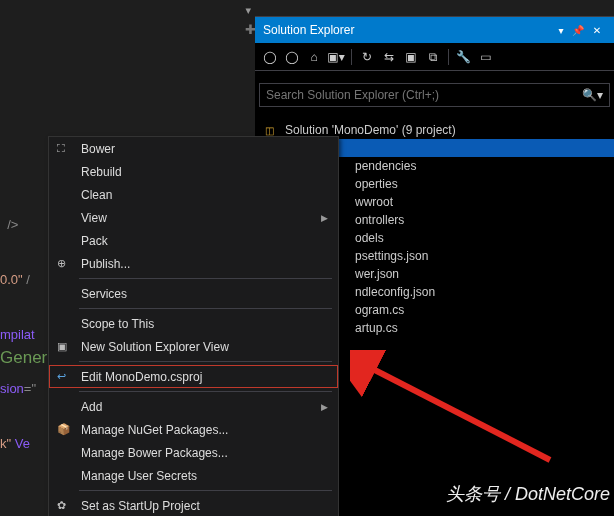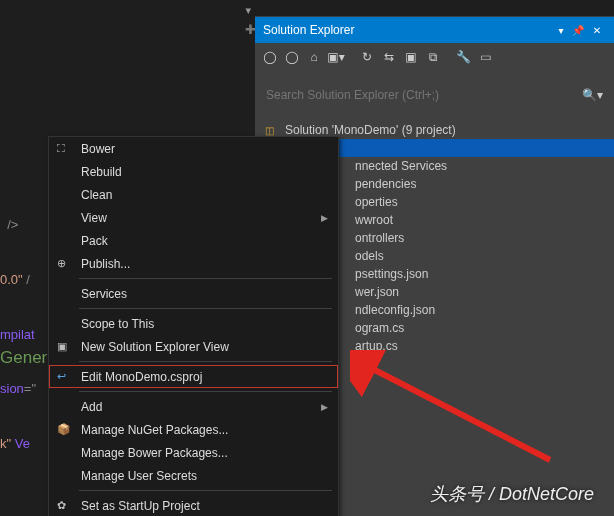--- a/index.html
+++ b/index.html
@@ -8,21 +8,21 @@
 .editor-area { position: absolute; left: 0; top: 0; width: 255px; height: 516px; background: #1e1e1e; }
 .toolbar-strip { position: absolute; right: 0; top: 0; height: 20px; display: flex; align-items: center; gap: 3px; padding-right: 4px; }
 .toolbar-strip span { color: #999; font-size: 11px; cursor: pointer; }
 .split-handle { position: absolute; left: 245px; top: 22px; color: #777; font-size: 13px; }
 .code { position: absolute; left: 0; top: 180px; font-family: Consolas, monospace; font-size: 13px; line-height: 1.4; white-space: pre; color: #888; }
 .code .tag { color: #888; }
 .code .attr { color: #8b5cf6; }
 .code .str { color: #d69d85; }
 .gen-text { position: absolute; left: 0; top: 348px; font-family: Liberation Sans, sans-serif; font-size: 17px; color: #6a9955; }
 
-.sol-panel { position: absolute; left: 255px; top: 16px; right: 0; height: 500px; background: #404040; border-top: 1px solid #3f3f46; }
+.sol-panel { position: absolute; left: 255px; top: 16px; right: 0; height: 500px; background: #000000; border-top: 1px solid #3f3f46; }
 .sol-title { height: 26px; background: #007acc; color: #fff; display: flex; align-items: center; padding: 0 8px; font-size: 12px; }
 .sol-title-text { flex: 1; }
 .sol-title .btn { width: 18px; text-align: center; font-size: 10px; color: #fff; cursor: pointer; }
 .sol-toolbar { height: 28px; display: flex; align-items: center; padding: 0 6px; gap: 4px; border-bottom: 1px solid #3f3f46; }
 .sol-toolbar .ico { width: 18px; height: 18px; display: flex; align-items: center; justify-content: center; color: #ccc; font-size: 12px; }
 .sol-toolbar .sep { width: 1px; height: 16px; background: #3f3f46; margin: 0 2px; }
 .sol-search { height: 24px; display: flex; align-items: center; border: 1px solid #3f3f46; margin: 12px 4px; padding: 0 6px; }
 .sol-search input { flex: 1; background: transparent; border: none; color: #ccc; font-size: 12px; outline: none; }
 .sol-search .sico { color: #ccc; font-size: 12px; }
 .sol-tree { padding: 2px 0; font-size: 12px; }
@@ -33,21 +33,21 @@
 .tree-row.indent2 { padding-left: 100px; }
 
 .ctx-menu { position: absolute; left: 48px; top: 136px; width: 291px; background: #1b1b1c; border: 1px solid #333; box-shadow: 2px 2px 4px rgba(0,0,0,.5); font-size: 12px; color: #ddd; z-index: 10; }
 .ctx-item { height: 23px; display: flex; align-items: center; padding-left: 32px; position: relative; }
 .ctx-item .cicon { position: absolute; left: 8px; font-size: 11px; color: #bbb; }
 .ctx-item .arrow { position: absolute; right: 10px; font-size: 9px; color: #999; }
 .ctx-item.highlighted { outline: 1px solid #c0392b; outline-offset: -1px; }
 .ctx-sep { height: 1px; background: #3f3f46; margin: 3px 6px 3px 30px; }
 
 .red-arrow { position: absolute; left: 350px; top: 350px; pointer-events: none; z-index: 20; }
-.watermark { position: absolute; right: 20px; bottom: 10px; color: #eee; font-size: 18px; font-style: italic; text-shadow: 0 0 4px rgba(0,0,0,.8); z-index: 30; }
+.watermark { position: absolute; right: 4px; bottom: 10px; color: #eee; font-size: 18px; font-style: italic; text-shadow: 0 0 4px rgba(0,0,0,.8); z-index: 30; }
 </style>
 </head>
 <body>
 
 <div class="editor-area">
   <div class="toolbar-strip">
     <span>▾</span>
   </div>
   <div class="split-handle">✚</div>
   <div class="code">
@@ -88,21 +88,20 @@
   <div class="sol-tree">
     <div class="tree-row">
         <span class="ticon">◫</span>
         <span>Solution 'MonoDemo' (9 project)</span>
       </div>
     <div class="tree-row indent1 selected">
         <span class="ticon">▸</span>
         <span style="font-weight:600;">Demo</span>
       </div>
     <div id="tree-items">
-        <div class="tree-row indent2">nnected Services</div>
         <div class="tree-row indent2">pendencies</div>
         <div class="tree-row indent2">operties</div>
         <div class="tree-row indent2">wwroot</div>
         <div class="tree-row indent2">ontrollers</div>
         <div class="tree-row indent2">odels</div>
         <div class="tree-row indent2">psettings.json</div>
         <div class="tree-row indent2">wer.json</div>
         <div class="tree-row indent2">ndleconfig.json</div>
         <div class="tree-row indent2">ogram.cs</div>
         <div class="tree-row indent2">artup.cs</div>

